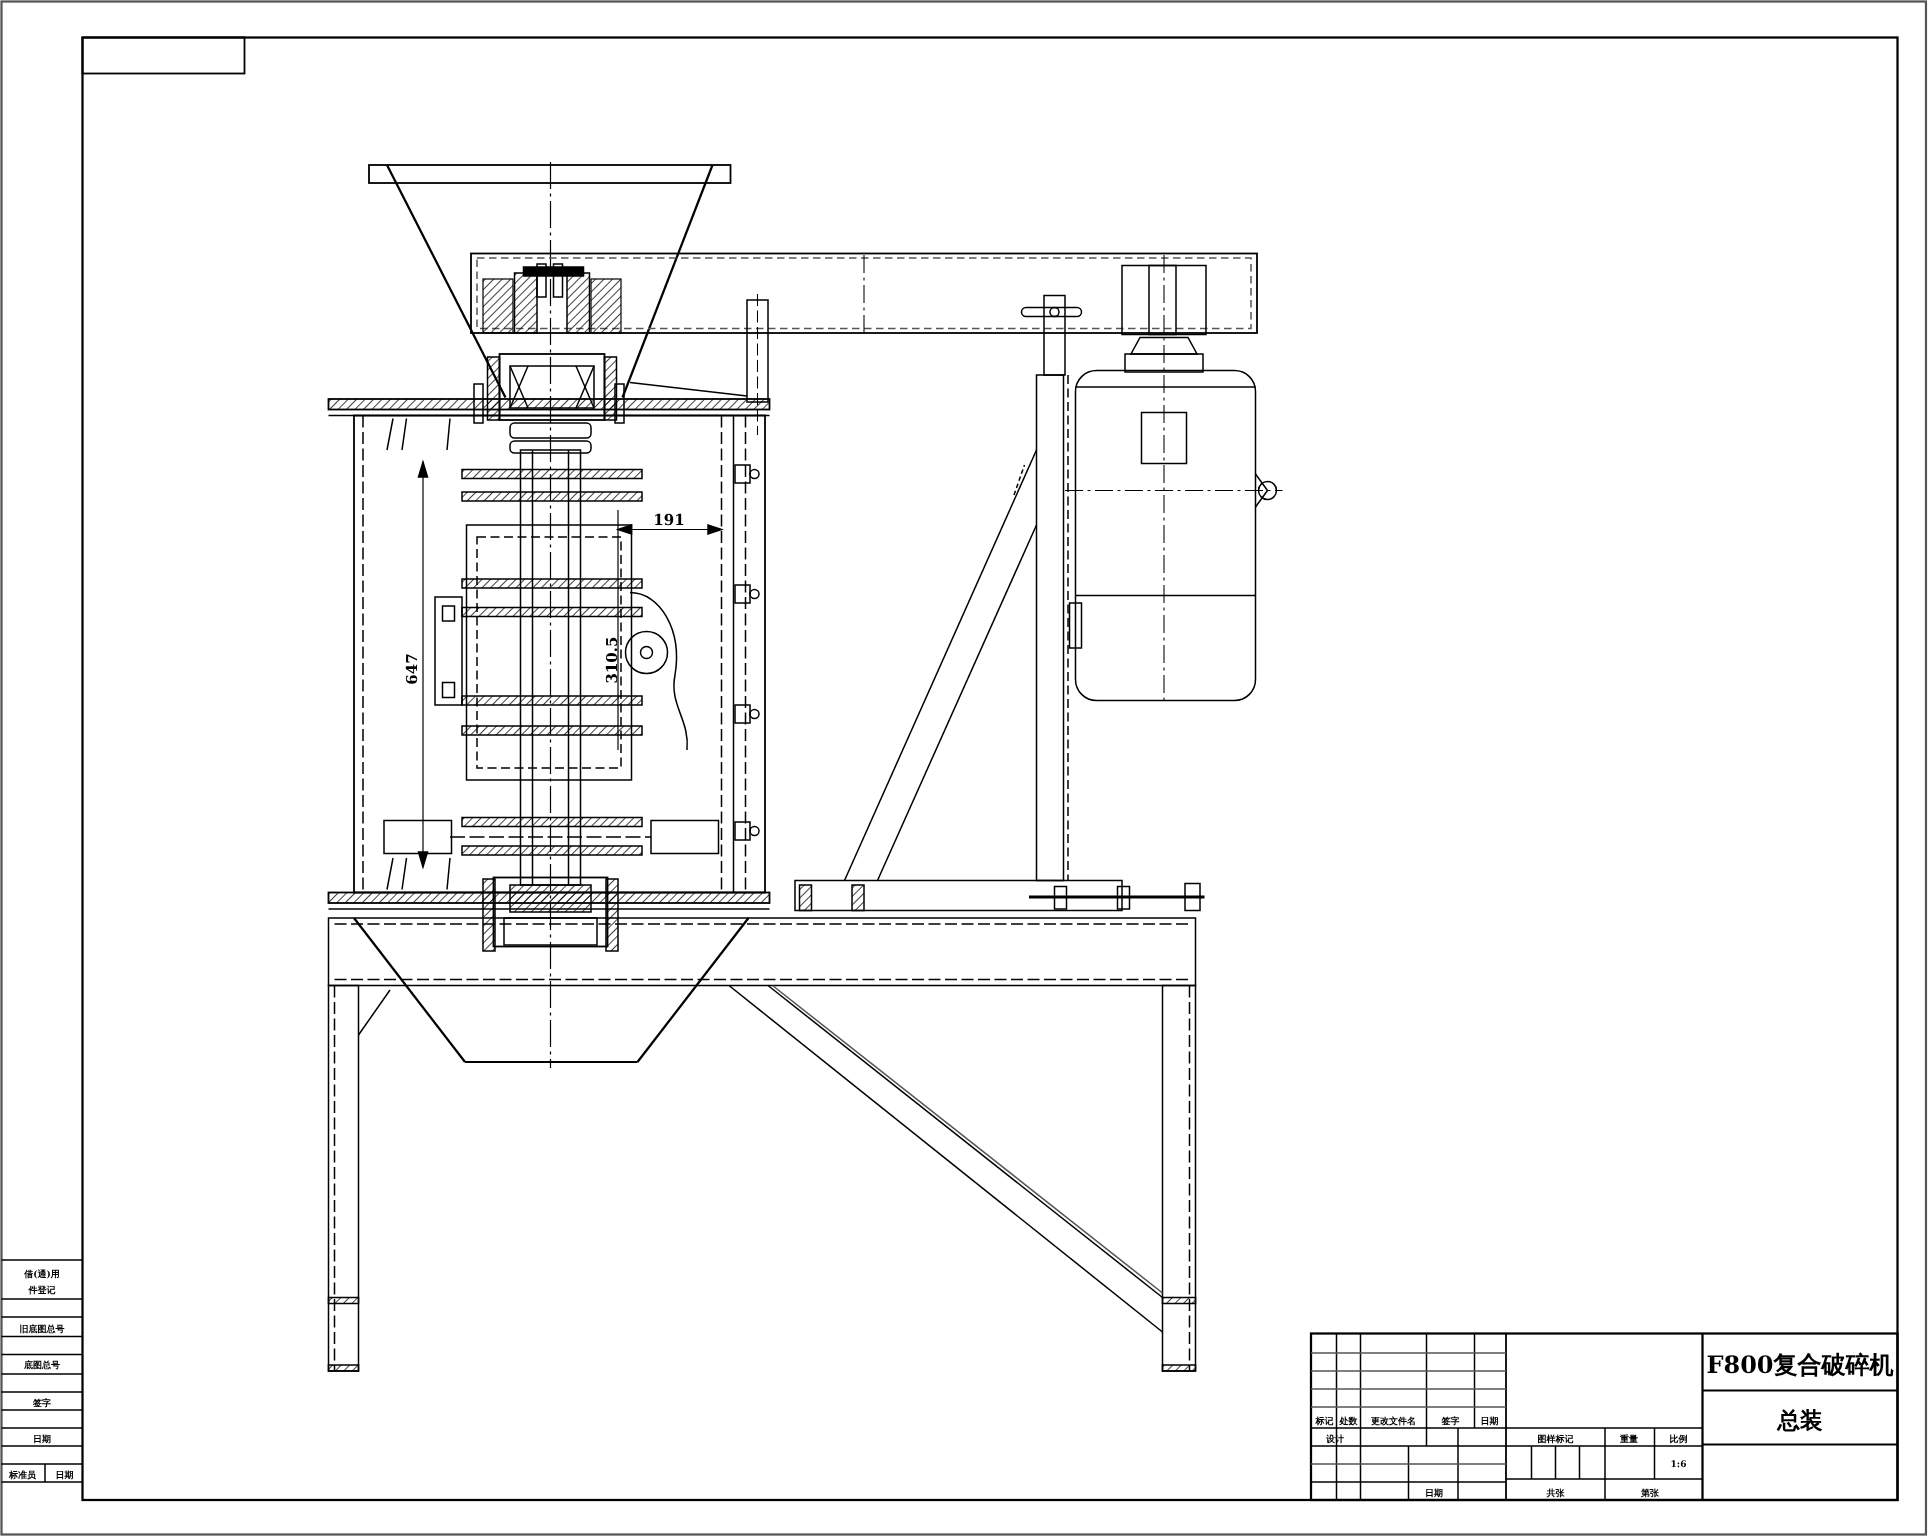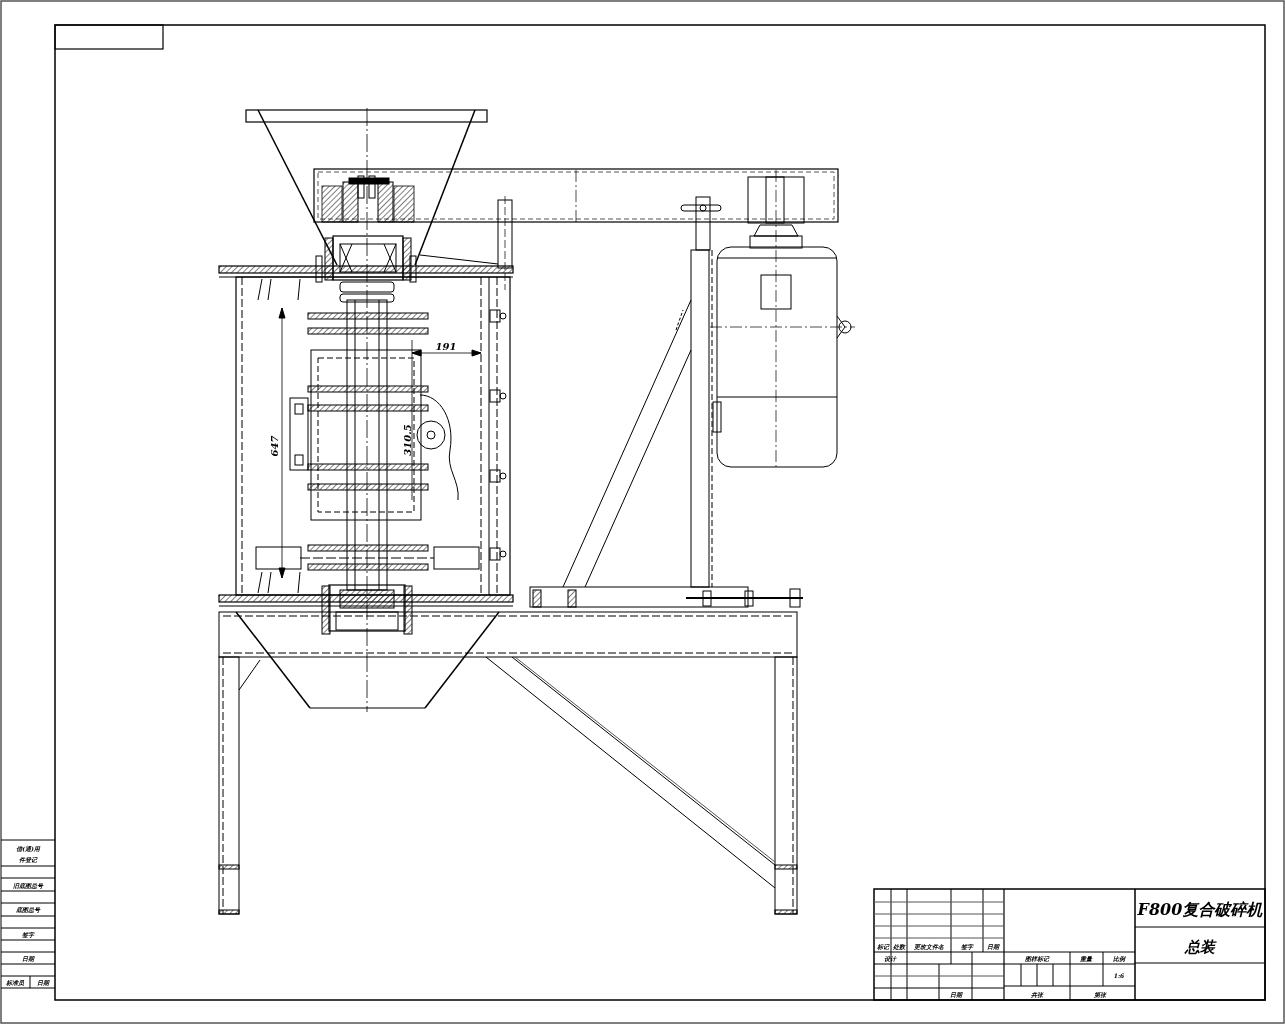--- a/index.html
+++ b/index.html
@@ -1,18 +1,18 @@
 <!DOCTYPE html>
 <html><head>
 <meta charset="utf-8">
 <style>
   html, body { margin: 0; padding: 0; background: #ffffff; }
   body { width: 1285px; height: 1024px; position: relative; overflow: hidden;
          font-family: "DejaVu Serif", serif; }
-  #sheet { position: absolute; left: 0; top: 0; width: 1285px; height: 1024px; font-style: italic; }
+  #sheet { position: absolute; left: 0; top: 0; width: 1285px; height: 1024px; }
   svg text { font-family: "DejaVu Serif", serif; fill: #000; }
   .tb-text { font-weight: bold; }
 </style>
 </head>
 <body>
 
 <div id="sheet">
 <svg width="1285" height="1024" viewBox="0 0 1285 1024" xmlns="http://www.w3.org/2000/svg">
   <defs>
     <pattern id="hatch" width="4" height="4" patternUnits="userSpaceOnUse" patternTransform="rotate(45)">

